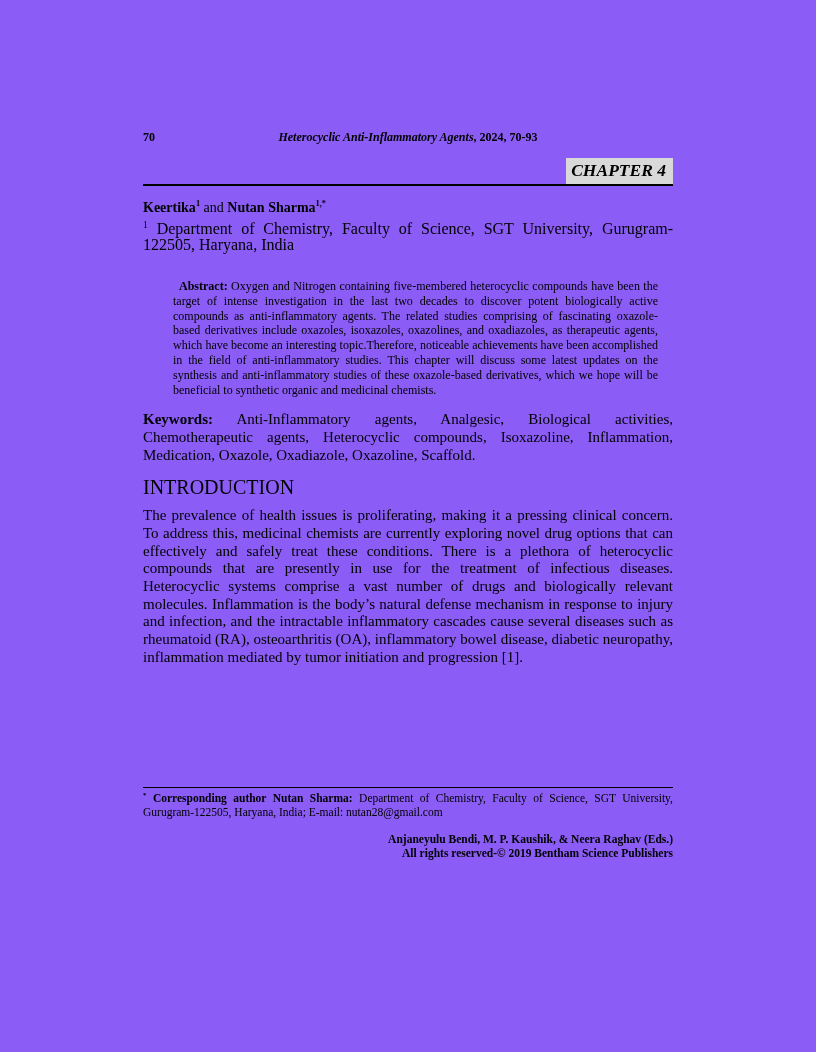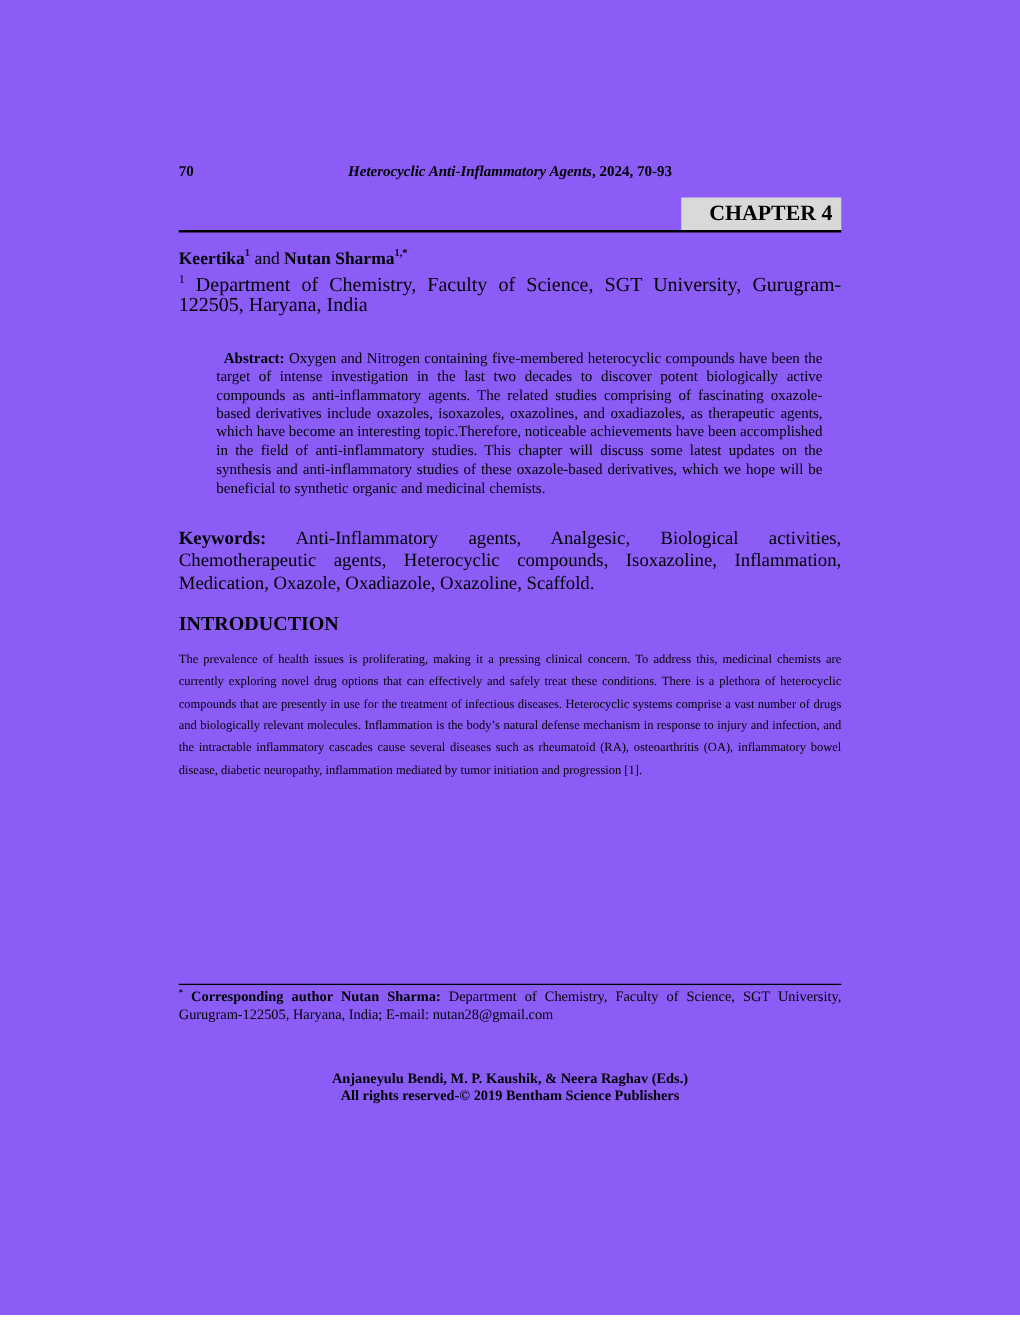--- a/index.html
+++ b/index.html
@@ -38,22 +38,23 @@
     margin-top: 14px;
     text-align: right;
     border-bottom: 2px solid #000000;
   }
   .chapter-badge {
     display: inline-block;
     background: #d9d9d9;
     font-size: 17.5px;
     font-weight: bold;
     line-height: 21px;
-    padding: 2px 7px 3px 22px;
+    padding: 2px 7px 3px 5px;
     vertical-align: bottom;
+    font-style: italic;
   }
 
   .title {
     margin-top: 15px;
     font-size: 19.5px;
     font-weight: bold;
     line-height: 27px;
     text-align: justify;
   }
 
@@ -80,59 +81,59 @@
   .abstract {
     margin: 26px 15px 0 30px;
     font-size: 12px;
     line-height: 14.8px;
     text-align: justify;
     text-indent: 6px;
   }
   .abstract .label { font-weight: bold; }
 
   .keywords {
-    margin-top: 26px;
+    margin-top: 14px;
     font-size: 15px;
     line-height: 17.6px;
     text-align: justify;
   }
   .keywords .label { font-weight: bold; }
 
   .intro-heading {
     margin-top: 15px;
-    font-size: 16px;
-    font-weight: bold;
+    font-size: 20px;
+    font-weight: normal;
     line-height: 17px;
   }
 
   .intro-text {
     margin-top: 11px;
-    font-size: 10px;
+    font-size: 15px;
     line-height: 17.7px;
     text-align: justify;
   }
 
   
   .footnote-block {
     position: absolute;
     left: 143px; top: 787px;
     width: 530px;
     border-top: 1px solid #000000;
     padding-top: 4px;
     font-size: 11.5px;
     line-height: 13.5px;
     text-align: justify;
   }
   .footnote-block .bold { font-weight: bold; }
 
   .editors-footer {
     position: absolute;
-    left: 143px; top: 856px;
+    left: 143px; top: 832px;
     width: 530px;
-    text-align: center;
+    text-align: right;
     font-size: 11.5px;
     font-weight: bold;
     line-height: 14px;
   }
 </style>
 </head>
 <body>
 
 <div class="page">
   <div class="content">

